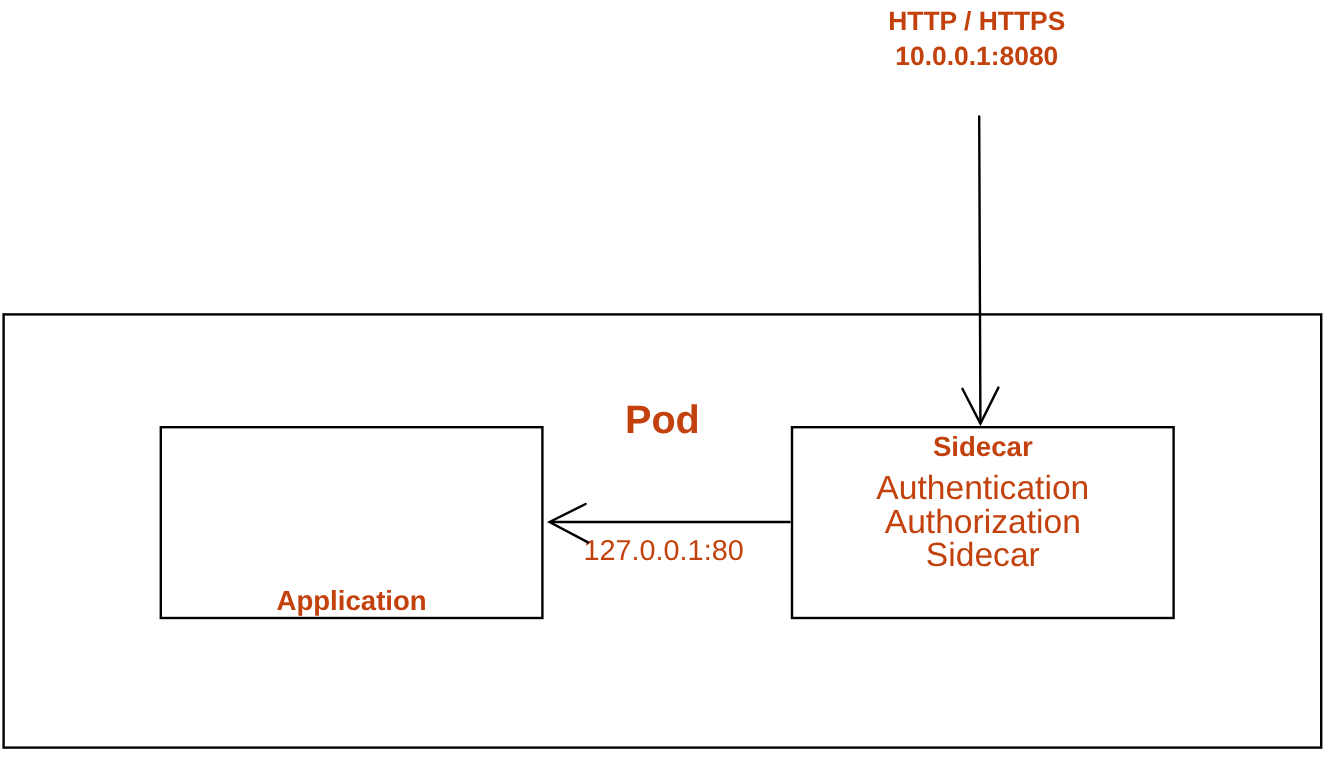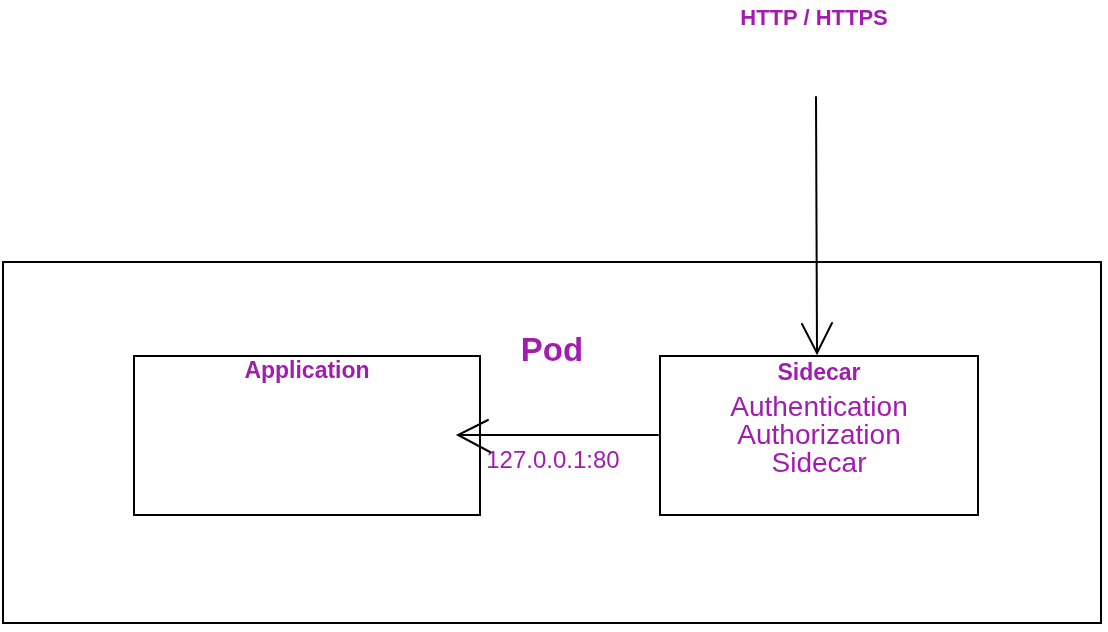--- a/index.html
+++ b/index.html
@@ -7,21 +7,21 @@
     padding: 0;
     background: #ffffff;
     font-family: "Liberation Sans", sans-serif;
   }
   #canvas {
     position: relative;
     width: 1108px;
     height: 632px;
     background: #ffffff;
     overflow: hidden;
-    color: #a21caf;
+    color: #c2410c;
   }
   .abs { position: absolute; }
 
   #arrow-layer {
     position: absolute;
     left: 0;
     top: 0;
     width: 1108px;
     height: 632px;
     pointer-events: none;
@@ -61,24 +61,24 @@
 
   .node-box {
     border: 2px solid #000000;
     background: #ffffff;
     box-sizing: border-box;
   }
 
   .application-box {
     left: 133px;
     top: 355px;
-    width: 348px;
+    width: 320px;
     height: 161px;
     display: flex;
-    align-items: flex-start;
+    align-items: flex-end;
     justify-content: center;
   }
   .application-title {
     font-weight: bold;
     font-size: 23px;
   }
 
   .sidecar-box {
     left: 659px;
     top: 355px;
@@ -111,20 +111,21 @@
     white-space: nowrap;
   }
 </style>
 </head>
 <body>
 
 <div id="canvas">
 
   <div class="abs external-label">
     <div>HTTP / HTTPS</div>
+    <div>10.0.0.1:8080</div>
   </div>
 
   <div class="abs pod-box"></div>
 
   <div class="abs pod-title">Pod</div>
 
   <div class="abs node-box application-box">
     <div class="application-title">Application</div>
   </div>
 

